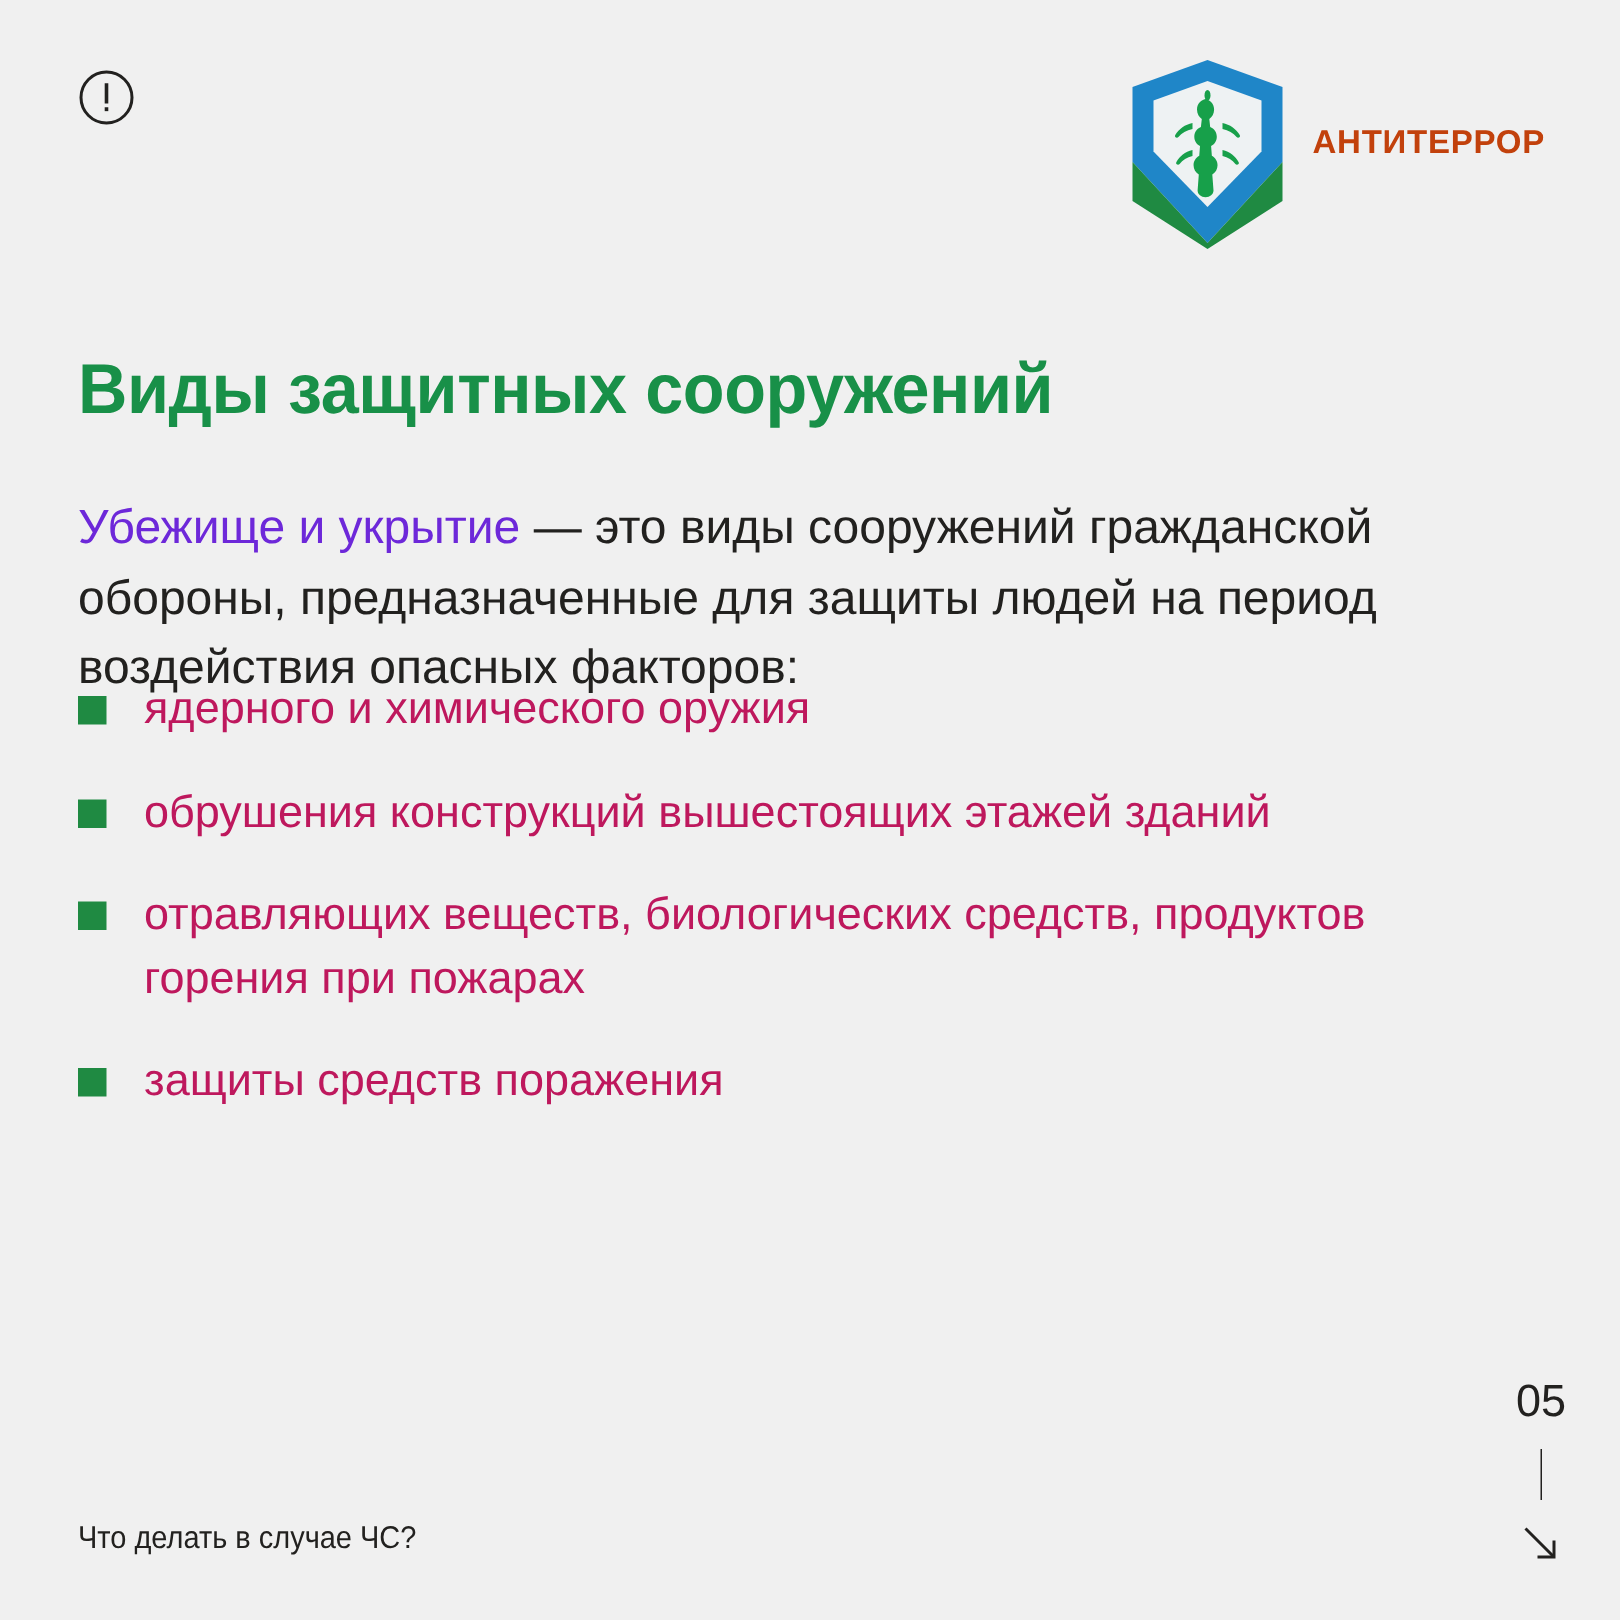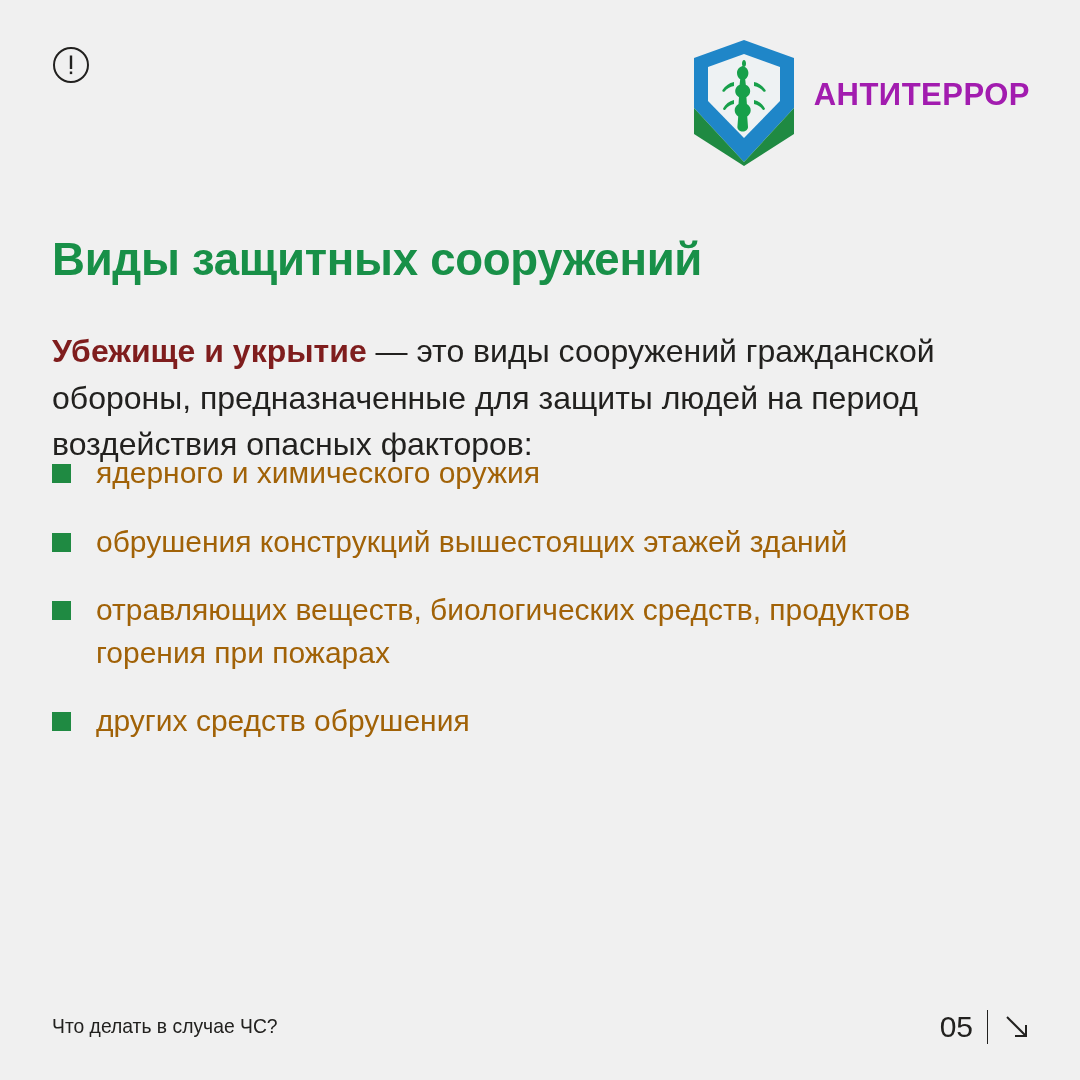--- a/index.html
+++ b/index.html
@@ -42,23 +42,23 @@
     flex: 0 0 auto;
   }
   .logo-text {
     line-height: 1.08;
     padding-bottom: 14px;
   }
   .logo-text .l1,
   .logo-text .l2 {
     font-family: "Liberation Sans", sans-serif;
     font-weight: bold;
-    font-size: 31px;
+    font-size: 22px;
     letter-spacing: 0.5px;
-    color: #a21caf;
+    color: #c2410c;
     display: block;
   }
 
   
   .title {
     position: absolute;
     left: 52px;
     top: 200px;
     font-size: 47px;
     font-weight: bold;
@@ -73,22 +73,21 @@
   .lead {
     position: absolute;
     left: 52px;
     top: 296px;
     width: 930px;
     font-size: 32px;
     line-height: 1.46;
     color: #22211f;
   }
   .lead .accent {
-    color: #7f1d1d;
-    font-weight: bold;
+    color: #6d28d9;
   }
 
   
   .bullets {
     position: absolute;
     left: 52px;
     top: 452px;
     width: 960px;
   }
   .bullet-row {
@@ -100,41 +99,42 @@
     width: 19px;
     height: 19px;
     background: #1f8a42;
     margin-top: 12px;
     margin-right: 25px;
     flex: 0 0 auto;
   }
   .bullet-text {
     font-size: 30px;
     line-height: 1.42;
-    color: #a16207;
+    color: #be185d;
   }
 
   
   .footer-left {
     position: absolute;
     left: 52px;
     bottom: 42px;
     font-size: 21px;
     color: #22211f;
     font-family: "Liberation Sans Narrow", "Liberation Sans", sans-serif;
     transform: scaleX(0.92);
     transform-origin: left center;
   }
   .footer-right {
     position: absolute;
-    right: 48px;
+    right: 36px;
     bottom: 36px;
     display: flex;
     align-items: center;
     gap: 14px;
+    flex-direction: column;
   }
   .page-num {
     font-size: 30px;
     color: #22211f;
     font-family: "Liberation Sans Narrow", "Liberation Sans", sans-serif;
   }
   .divider {
     width: 1px;
     height: 34px;
     background: #22211f;
@@ -196,21 +196,21 @@
     <div class="bullet-row">
       <span class="bullet-mark"></span>
       <span class="bullet-text">обрушения конструкций вышестоящих этажей зданий</span>
     </div>
     <div class="bullet-row">
       <span class="bullet-mark"></span>
       <span class="bullet-text">отравляющих веществ, биологических средств, продуктов горения при пожарах</span>
     </div>
     <div class="bullet-row">
       <span class="bullet-mark"></span>
-      <span class="bullet-text">других средств обрушения</span>
+      <span class="bullet-text">защиты средств поражения</span>
     </div>
   </div>
 
   <div class="footer-left">Что делать в случае ЧС?</div>
   <div class="footer-right">
     <span class="page-num">05</span>
     <span class="divider"></span>
     <span class="arrow-icon">
       <svg viewBox="0 0 30 30" width="30" height="30" aria-hidden="true">
         <path d="M5 5 L24 24" stroke="#22211f" stroke-width="2" fill="none"></path>

